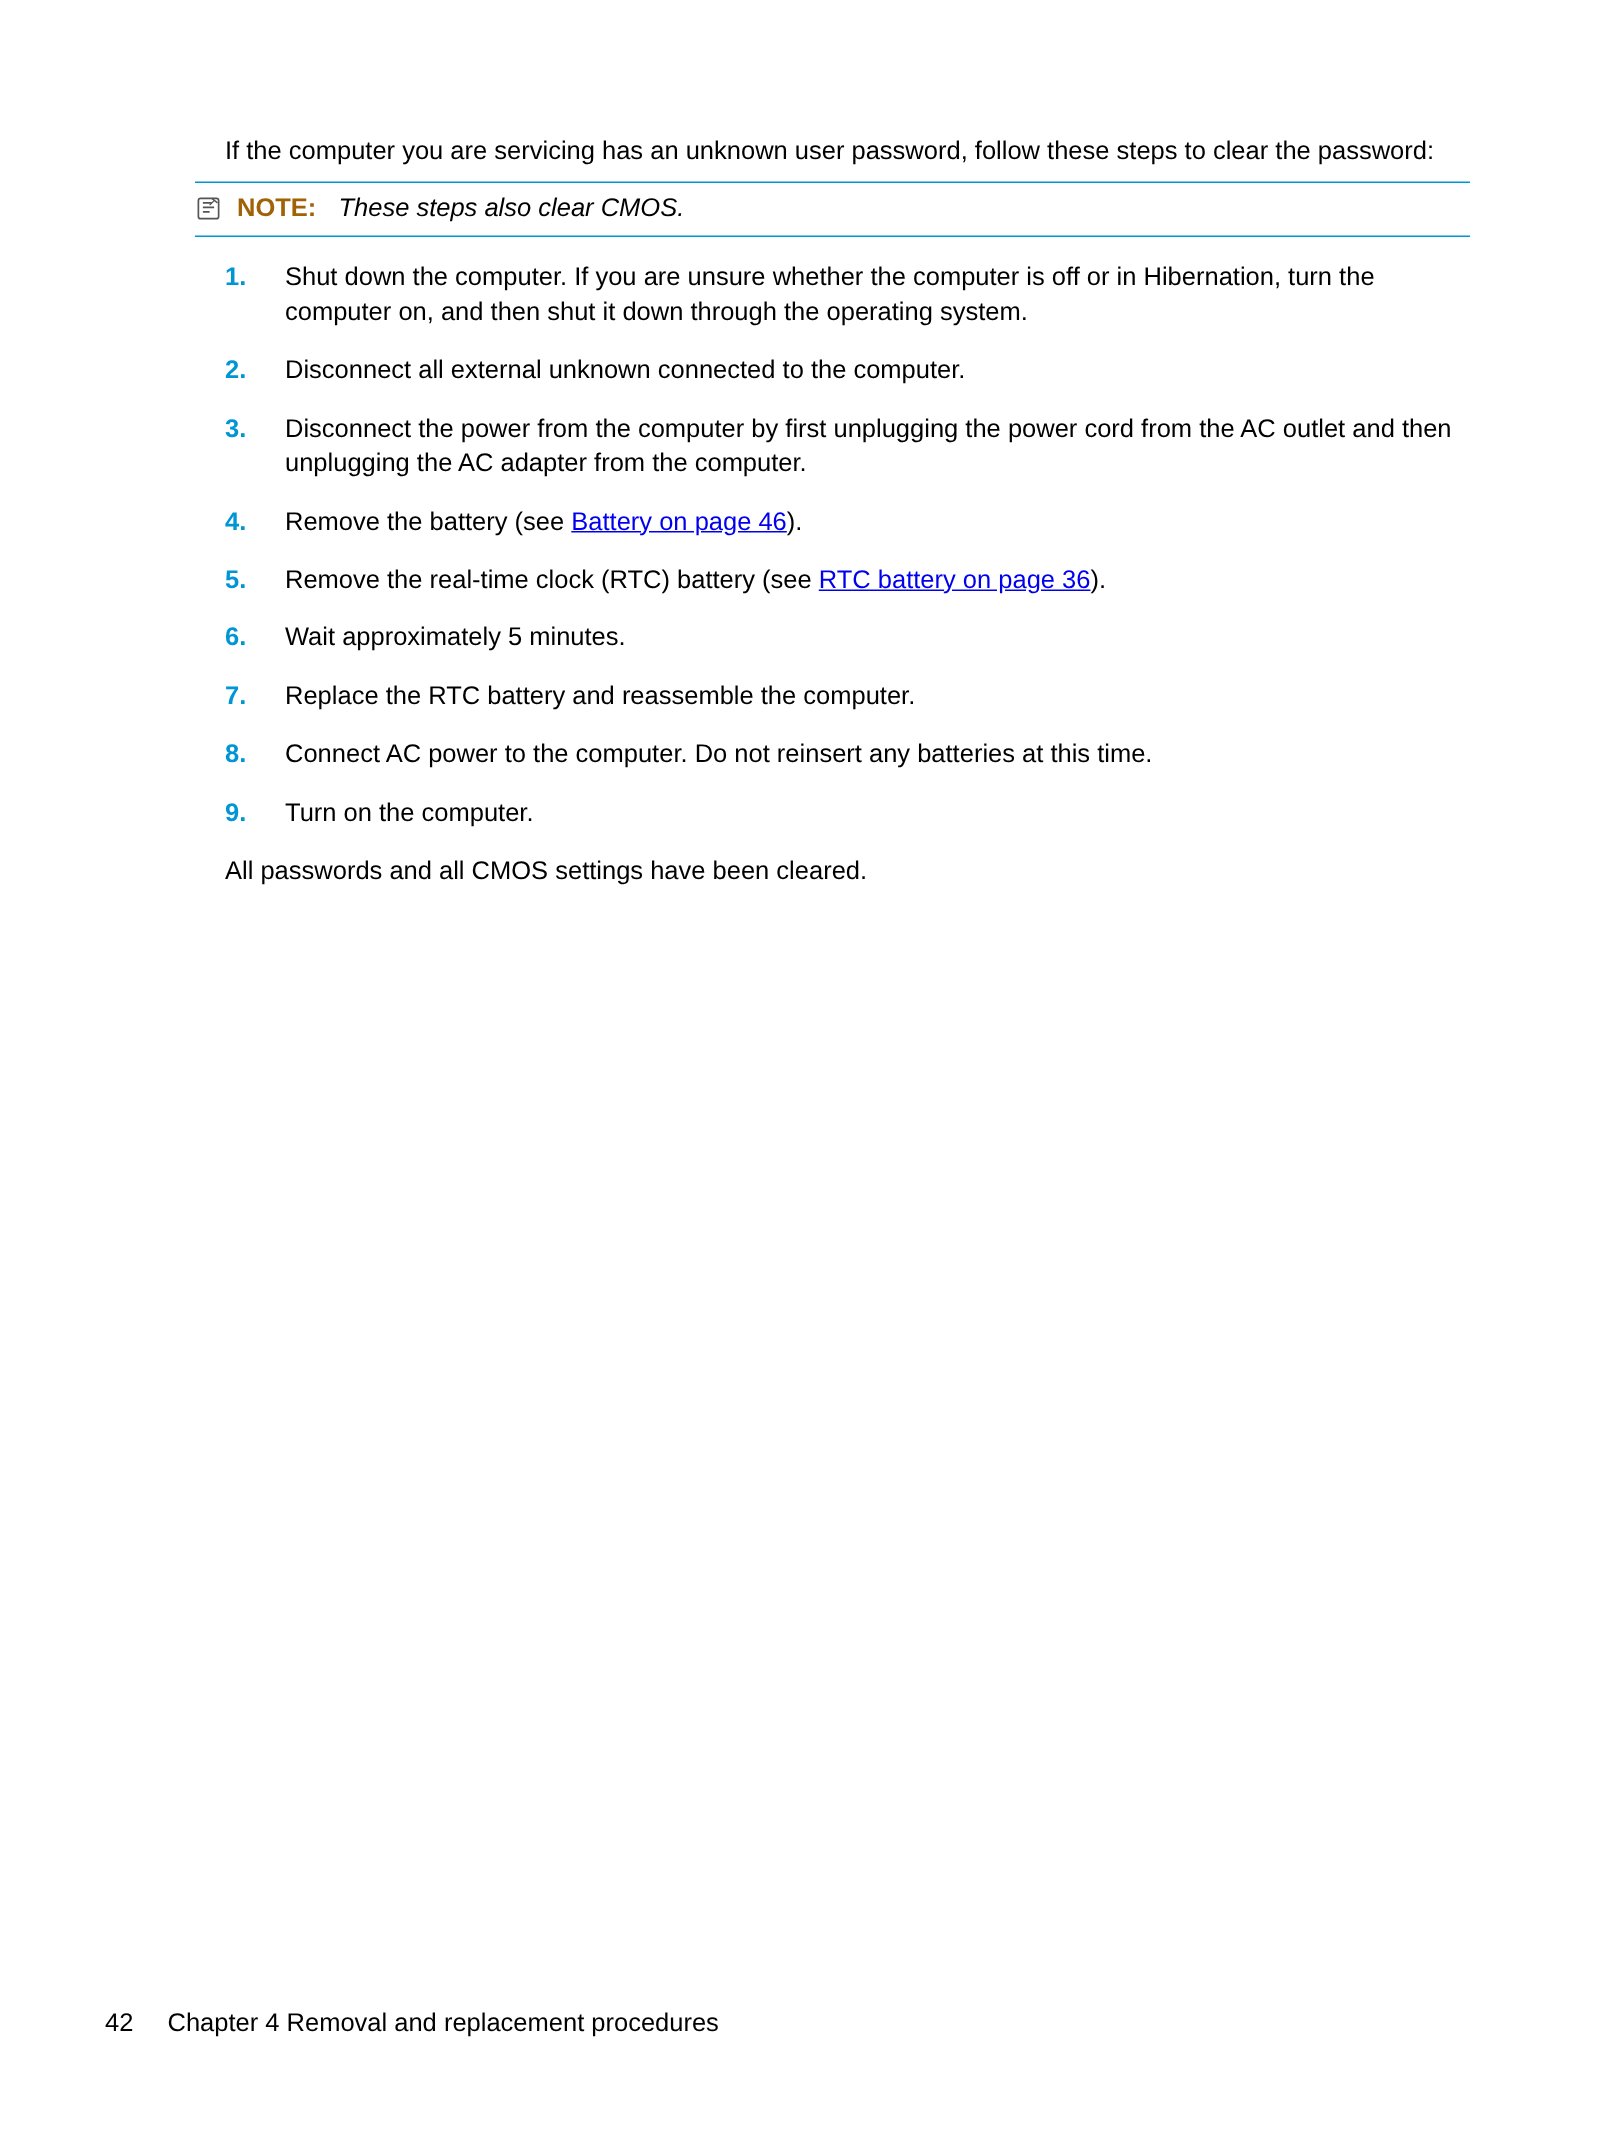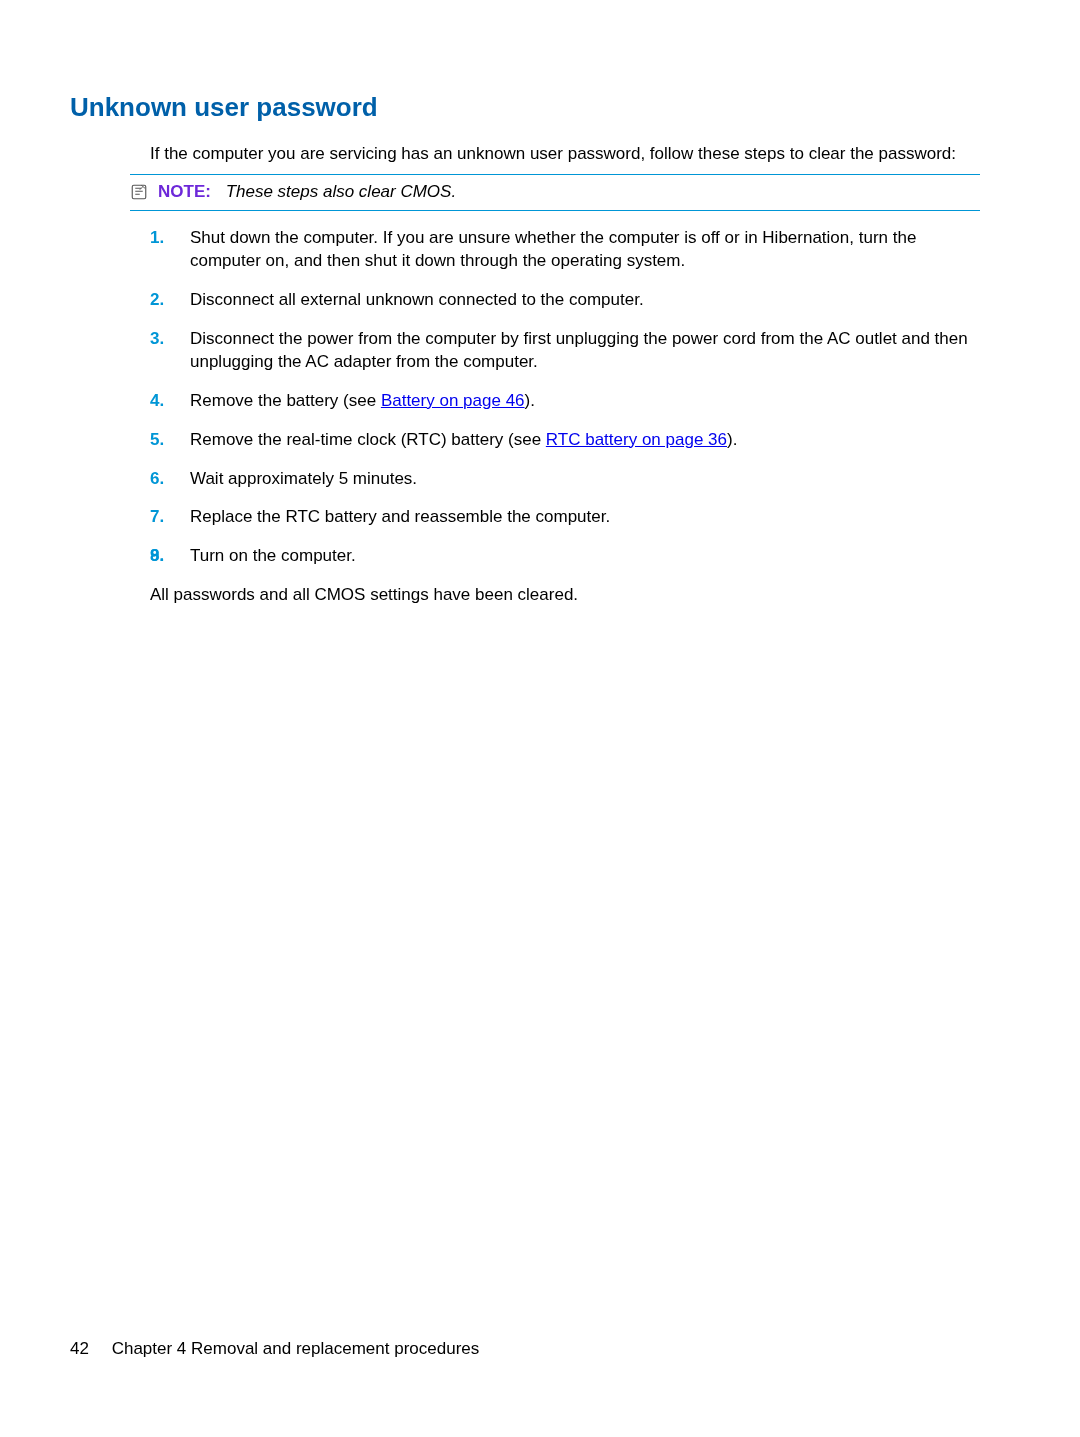--- a/index.html
+++ b/index.html
@@ -37,21 +37,21 @@
     gap: 10px;
     margin-bottom: 16px;
   }
   .note-icon {
     width: 18px;
     height: 18px;
     flex: 0 0 18px;
     margin-top: 2px;
   }
   .note-label {
-    color: #6d28d9;
+    color: #a16207;
     font-weight: bold;
     margin-right: 10px;
     text-align: center;
   }
   .note-text { display: inline; font-style: italic; }
   ol.steps {
     margin-left: 80px;
     margin-right: 30px;
     list-style: none;
     counter-reset: step;
@@ -83,21 +83,20 @@
     left: 70px;
     font-size: 17px;
   }
   .footer .pgnum { margin-right: 18px; }
 </style>
 </head>
 <body>
 
 <div class="page">
 
-  <h2 class="heading">Unknown user password</h2>
 
   <p class="intro">If the computer you are servicing has an unknown user password, follow these steps to clear the password:</p>
 
   <div class="note-box">
     <span class="note-icon">
       <svg viewBox="0 0 24 24" width="18" height="18">
         <rect x="3" y="3" width="18" height="18" rx="2" fill="none" stroke="#555" stroke-width="1.5"></rect>
         <path d="M7 7 H15 M7 11 H17 M7 15 H13" stroke="#555" stroke-width="1.5" fill="none"></path>
         <path d="M15 3 L20 7 M17 5 L13 9" stroke="#555" stroke-width="1.2" fill="none"></path>
       </svg>
@@ -132,20 +131,21 @@
     <li>
       <span class="num">6.</span>
       <span>Wait approximately 5 minutes.</span>
     </li>
     <li>
       <span class="num">7.</span>
       <span>Replace the RTC battery and reassemble the computer.</span>
     </li>
     <li>
       <span class="num">8.</span>
+      <span>Connect AC power to the computer. Do not reinsert any batteries at this time.</span>
     </li>
     <li>
       <span class="num">9.</span>
       <span>Turn on the computer.</span>
     </li>
   </ol>
 
   <p class="closing">All passwords and all CMOS settings have been cleared.</p>
 
 </div>

